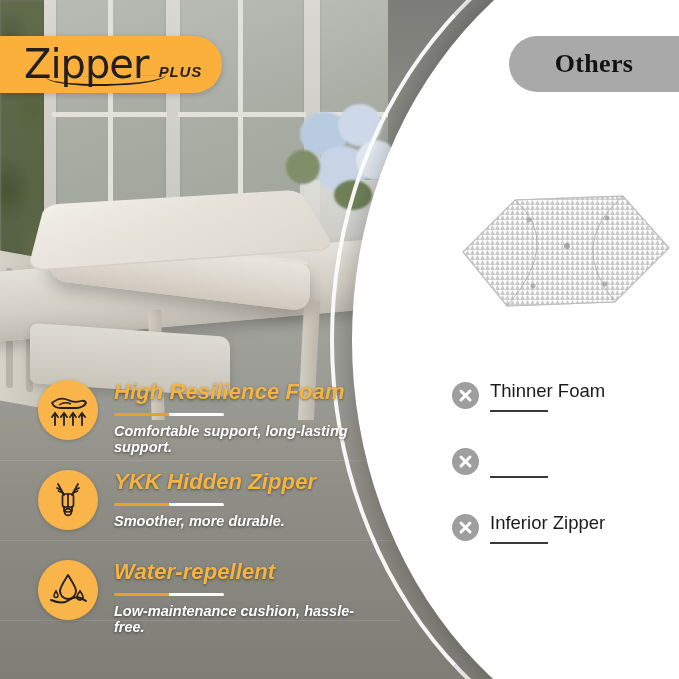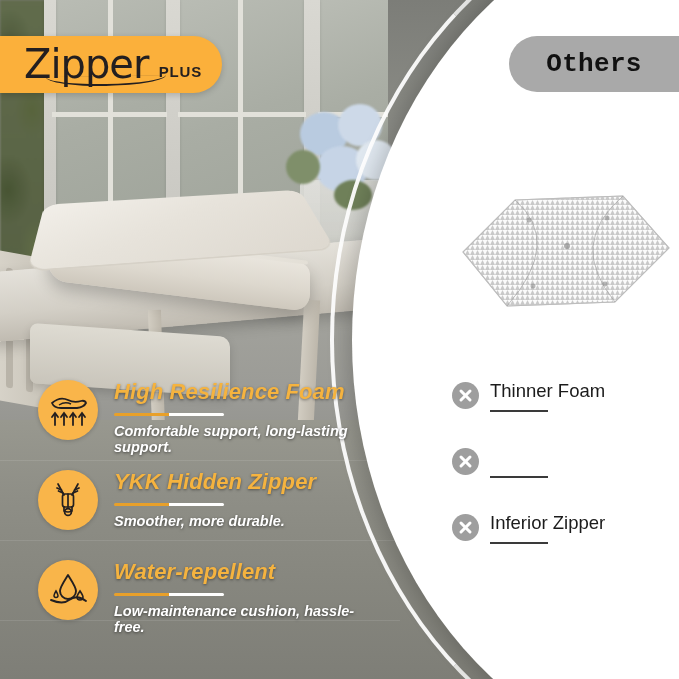--- a/index.html
+++ b/index.html
@@ -140,39 +140,39 @@
   .logo-mark { position:relative; width:172px; height:46px; }
   .logo-word {
     position:absolute; left:0; top:-1px;
     font-family:"DejaVu Sans", sans-serif;
     font-size:40px; font-weight:400; letter-spacing:-1px;
     color:#231f20; line-height:46px;
   }
   .logo-plus {
     position:absolute; right:-6px; bottom:8px;
     font-family:"Liberation Sans", sans-serif;
-    font-size:15px; font-weight:700; letter-spacing:.8px; color:#231f20;
+    font-size:15px; font-weight:700; letter-spacing:.8px; color:#231f20;font-style:italic;
   }
   .logo-swoosh {
     position:absolute; left:22px; bottom:2px; width:120px; height:10px;
     border-bottom:2.5px solid #231f20;
     border-radius:0 0 50% 50%/0 0 100% 100%;
     transform:rotate(-1deg);
   }
 
   
   .others-pill {
     position:absolute; left:509px; top:36px;
     width:170px; height:56px;
     background:#A9A9A9;
     border-radius:28px 0 0 28px;
     display:flex; align-items:center; justify-content:center;
   }
   .others-text {
-    font-family:Liberation Mono, monospace;
+    font-family:Liberation Serif, serif;
     font-size:26px; font-weight:700; color:#111; letter-spacing:.3px;text-align:center;
   }
 
   
   .vs-badge {
     position:absolute; left:347px; top:190px;
     width:88px; height:88px; border-radius:50%;
     background:#F5A930;
     display:flex; align-items:center; justify-content:center;
     box-shadow:0 2px 8px rgba(0,0,0,.22);

